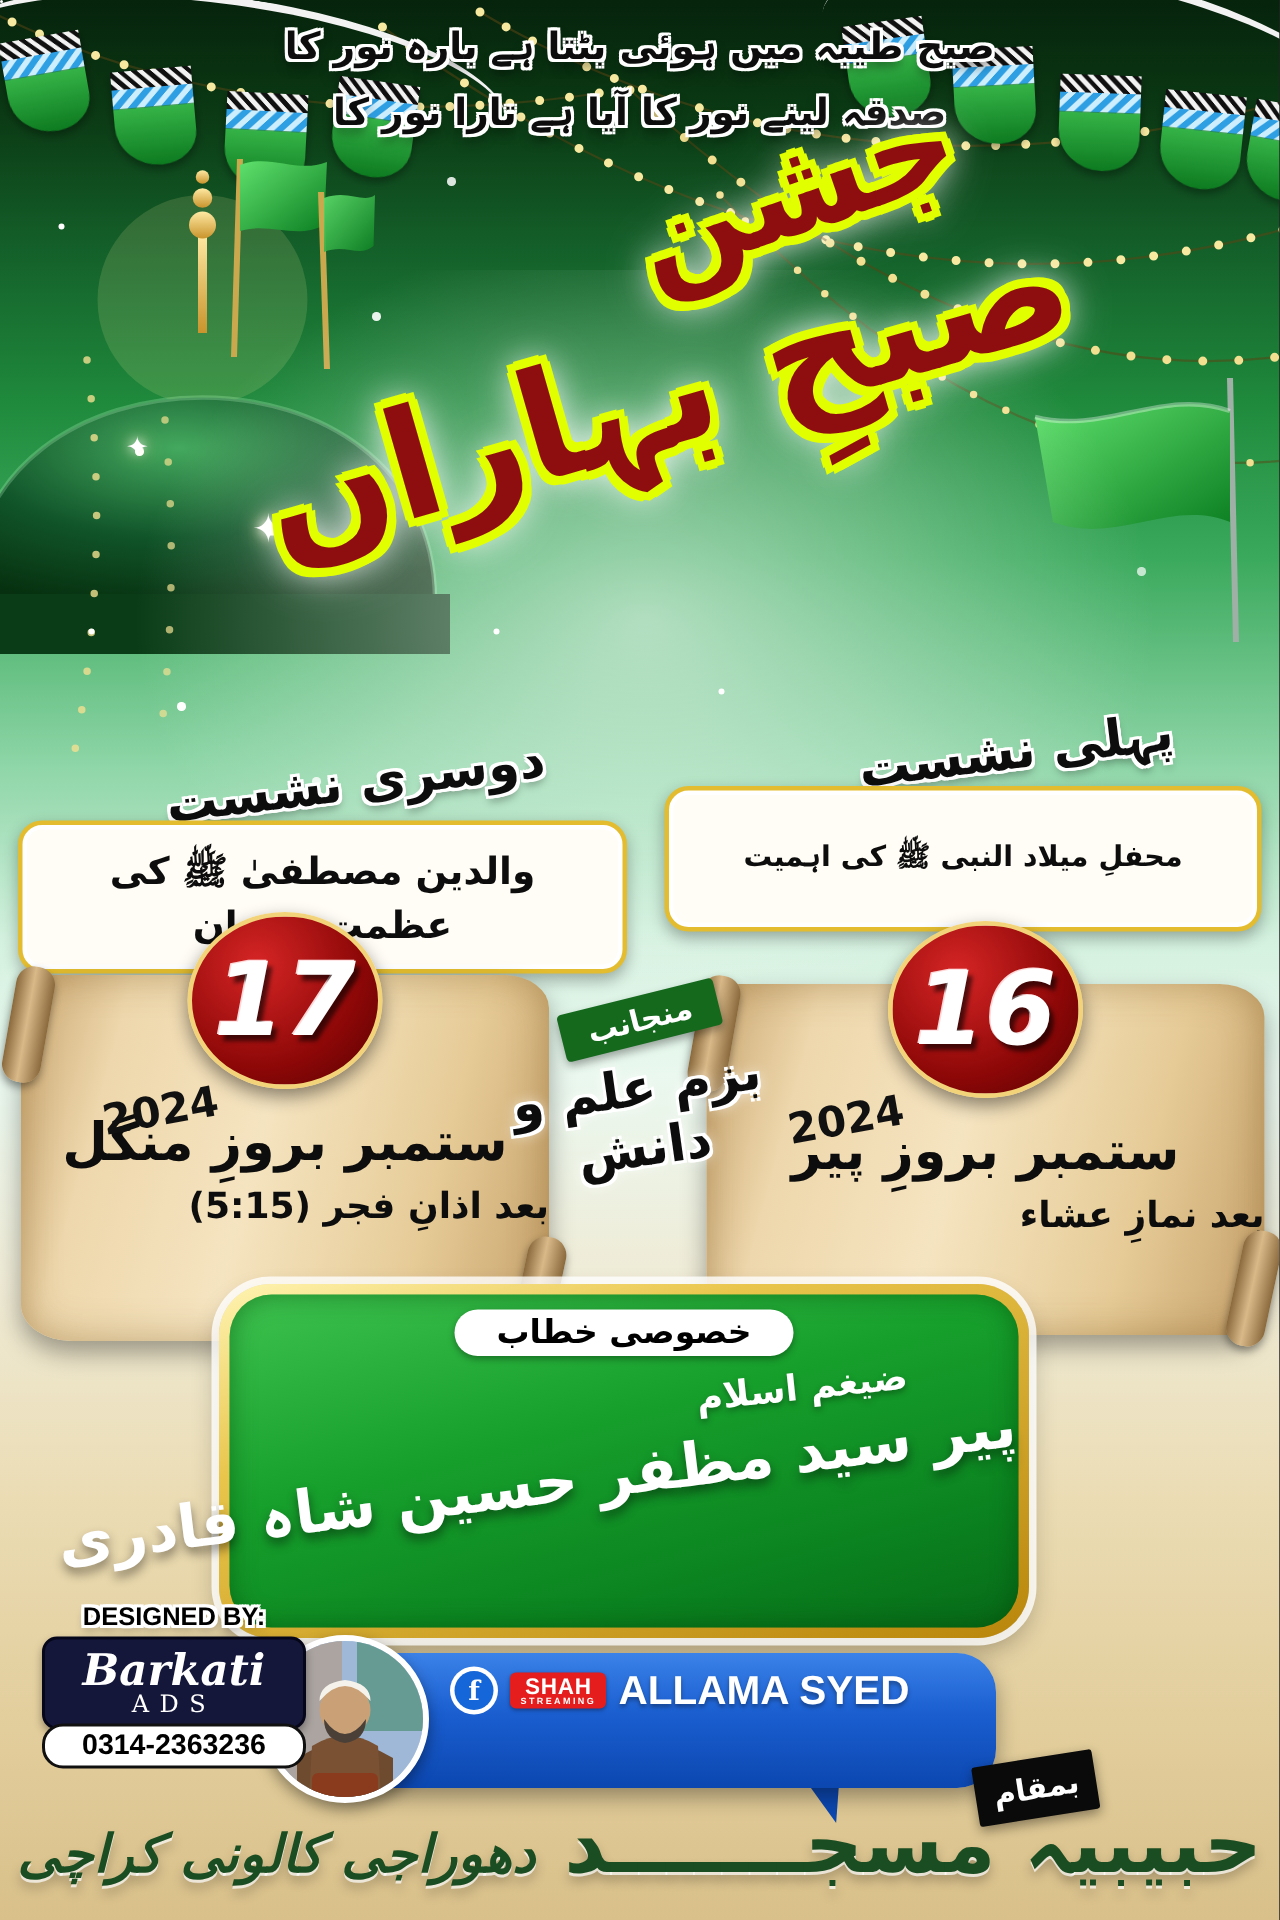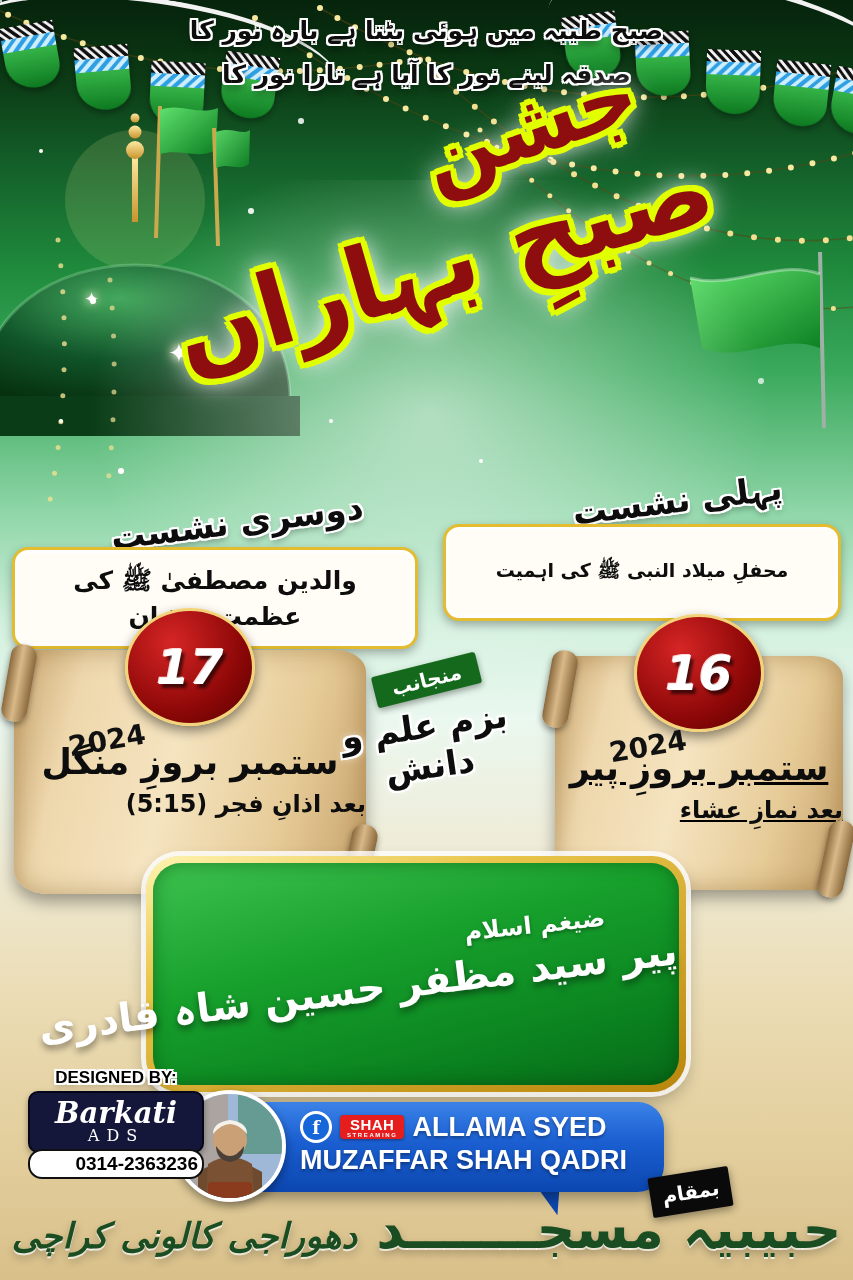--- a/index.html
+++ b/index.html
@@ -72,28 +72,28 @@
 
   
   .scroll{ background:linear-gradient(105deg,#c9a670 0%,#eed7ac 18%,#f5e4c0 45%,#e6cb97 75%,#c5a06a 100%);
     border-radius:22px 30px 24px 34px / 30px 22px 32px 24px;
     box-shadow:0 8px 16px rgba(0,0,0,.35), inset 0 0 26px rgba(120,80,20,.4); }
   .scroll::before, .scroll::after{ content:""; position:absolute; width:26px; height:78px;
     background:linear-gradient(90deg,#8a6a3d,#d9b988 45%,#8a6a3d); border-radius:12px;
     box-shadow:0 3px 6px rgba(0,0,0,.4); }
   .scroll::before{ left:-8px; top:-6px; transform:rotate(10deg); }
   .scroll::after{ right:-6px; bottom:-8px; transform:rotate(12deg); }
-  .scroll-r{ right:10px; top:656px; width:288px; height:234px;text-decoration:underline; }
+  .scroll-r{ right:10px; top:656px; width:372px; height:234px; }
   .scroll-l{ left:14px; top:650px; width:352px; height:244px; }
   .day-badge{ position:absolute; top:-42px; left:50%; transform:translateX(-50%);
     width:130px; height:118px; border-radius:50%;
     background:radial-gradient(circle at 35% 28%, #d62525, #8c0707 62%, #570202);
     border:3px solid #f3d37a; box-shadow:0 5px 12px rgba(0,0,0,.45);
     display:flex; align-items:center; justify-content:center;
-    color:#fff; font-size:48px; font-weight:800; font-style:italic;
+    color:#fff; font-size:68px; font-weight:800; font-style:italic;
     text-shadow:3px 4px 3px rgba(0,0,0,.6), -1px -1px 0 #ffd9d9; }
   .scroll-year{ position:absolute; top:74px; left:54px; transform:rotate(-10deg);
     font-size:28px; font-weight:800; color:#111; }
   .scroll-date{ margin-top:92px; text-align:center; font-size:35px; font-weight:800; color:#0d0d0d; }
   .scroll-time{ margin-top:8px; text-align:right; font-size:24px; font-weight:700; color:#0d0d0d; }
 
   .organizer{ left:50%; top:664px; transform:translateX(-50%); width:180px; text-align:center; z-index:5; }
   .org-tag{ display:inline-block; background:#14691d; color:#fff; font-size:20px; font-weight:700;
     padding:4px 18px; transform:rotate(-14deg); border-radius:3px; box-shadow:0 3px 6px rgba(0,0,0,.35); }
   .org-name{ margin-top:10px; font-size:34px; font-weight:800; color:#0d0d0d; transform:rotate(-8deg);
@@ -116,21 +116,21 @@
     text-shadow:0 4px 7px rgba(0,0,0,.45); }
 
   
   .designer{ left:28px; top:1068px; width:176px; text-align:center; z-index:6; }
   .designer-label{ font-family:"Liberation Sans", sans-serif; font-size:17px; font-weight:800; color:#000; }
   .brand-box{ margin-top:3px; background:#15173a; border:2px solid #05061a; border-radius:10px;
     padding:3px 8px 6px; color:#fff; box-shadow:0 3px 6px rgba(0,0,0,.35); }
   .brand{ font-family:"DejaVu Serif", serif; font-style:italic; font-weight:700; font-size:29px; }
   .brand-sub{ font-family:"DejaVu Serif", serif; font-size:16px; letter-spacing:7px; margin-top:-4px; }
   .phone-pill{ margin-top:-4px; background:#fff; border:2px solid #101010; border-radius:14px;
-    padding:2px 4px; font-family:"Liberation Sans", sans-serif; font-size:19px; font-weight:800; color:#000;text-align:right; }
+    padding:2px 4px; font-family:"Liberation Sans", sans-serif; font-size:19px; font-weight:800; color:#000; }
 
   
   .live-bar{ left:208px; top:1102px; width:456px; height:90px;
     background:linear-gradient(180deg,#3b82e8 0%,#1a5ed0 45%,#0c47b0 100%);
     border-radius:26px; box-shadow:0 6px 14px rgba(0,0,0,.35); z-index:5; color:#fff;
     font-family:"Liberation Sans", sans-serif; }
   .bar-tail{ left:540px; top:1188px; width:0; height:0; border-left:16px solid transparent;
     border-right:5px solid transparent; border-top:28px solid #0c47b0; transform:rotate(-6deg); z-index:4; }
   .avatar{ position:absolute; left:-34px; top:-12px; width:112px; height:112px; border-radius:50%;
     border:4px solid #fff; overflow:hidden; background:#bcd2e8; box-shadow:0 4px 10px rgba(0,0,0,.4); }
@@ -302,20 +302,21 @@
     <div class="scroll-time rtl" dir="rtl">بعد اذانِ فجر (5:15)</div>
   </div>
 
   <div class="layer organizer">
     <div class="org-tag rtl" dir="rtl">منجانب</div>
     <div class="org-name rtl" dir="rtl">بزم علم و دانش</div>
   </div>
 
   <div class="layer panel-outer">
     <div class="panel-inner">
+      <div class="panel-pill rtl" dir="rtl">خصوصی خطاب</div>
       <div class="panel-honorific rtl" dir="rtl">ضیغم اسلام</div>
       <div class="panel-name rtl" dir="rtl">پیر سید مظفر حسین شاہ قادری</div>
     </div>
   </div>
 
   <div class="layer designer">
     <div class="designer-label ow">DESIGNED BY:</div>
     <div class="brand-box">
       <div class="brand">Barkati</div>
       <div class="brand-sub">ADS</div>
@@ -341,23 +342,20 @@
       <div class="live-row1">
         <span class="fb-icon">
           <span class="fb-inner">f</span>
         </span>
         <span class="live-badge">
           <span class="live-word">SHAH</span>
           <span class="streaming-word">STREAMING</span>
         </span>
         <span class="live-name">ALLAMA SYED</span>
       </div>
-      <div class="live-row2">
-        <span class="live-name">MUZAFFAR SHAH QADRI</span>
-      </div>
     </div>
   </div>
   <div class="layer bar-tail"></div>
 
   <div class="layer venue-tag rtl" dir="rtl">بمقام</div>
   <div class="layer venue-line rtl" dir="rtl">
     <span class="venue-masjid">حبیبیہ مسجـــــــد</span>
     <span class="venue-loc">دھوراجی کالونی کراچی</span>
   </div>
 

